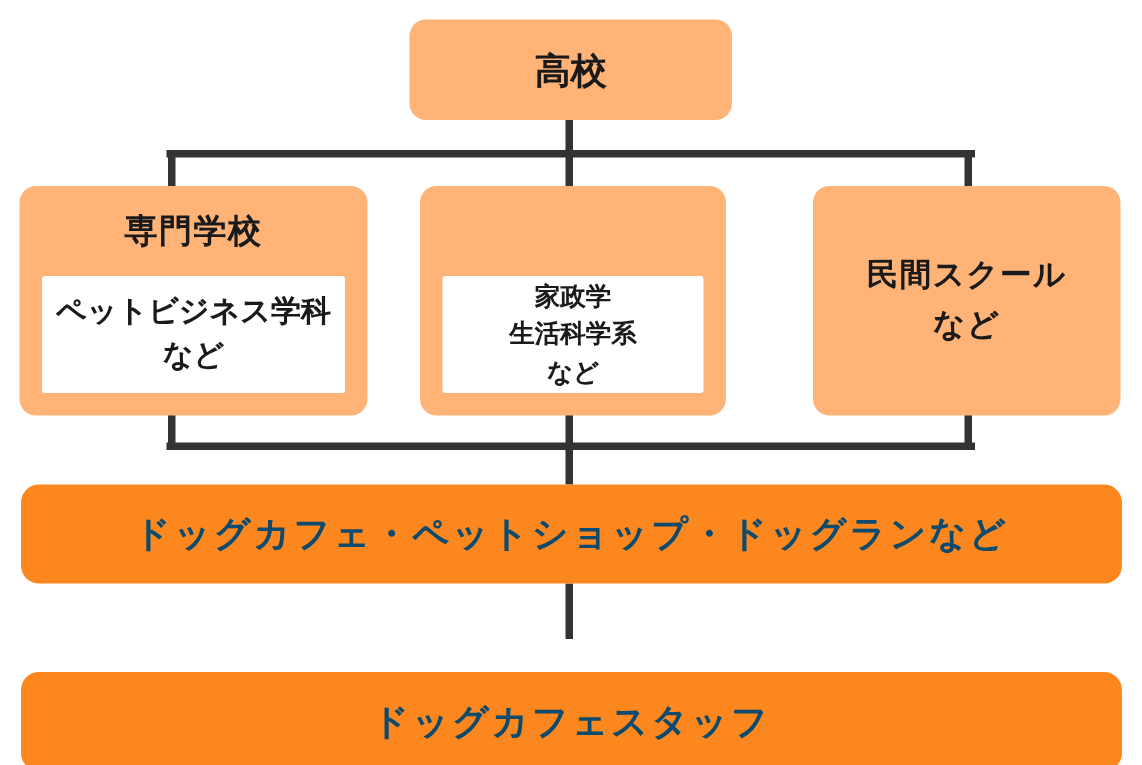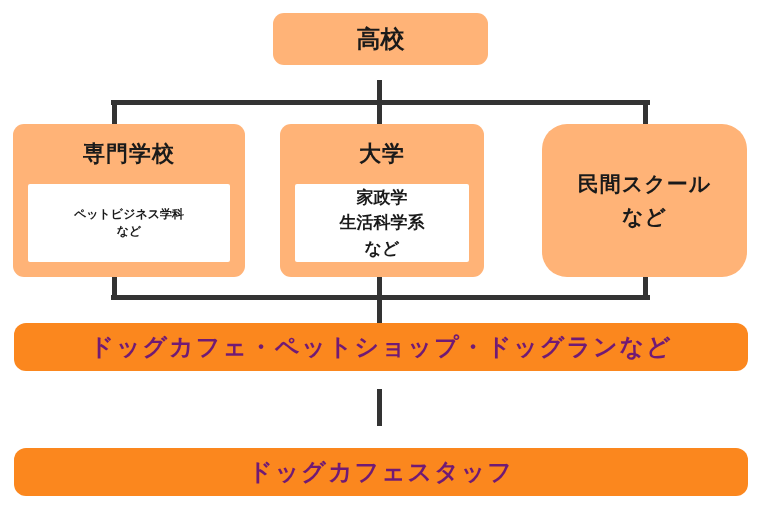--- a/index.html
+++ b/index.html
@@ -18,21 +18,21 @@
     overflow: hidden;
   }
   .node {
     position: absolute;
     background: #FFB377;
     border-radius: 11px;
     box-sizing: border-box;
   }
   .node-top {
     left: 273px; top: 13px;
-    width: 215px; height: 52px;
+    width: 215px; height: 67px;
     display: flex; align-items: center; justify-content: center;
     font-size: 24px;
   }
   .node-branch {
     top: 124px;
     height: 153px;
   }
   .branch-title {
     text-align: center;
     padding-top: 15px;
@@ -44,44 +44,43 @@
     left: 15px; right: 15px;
     top: 60px; height: 78px;
     background: #ffffff;
     border-radius: 2px;
     display: flex;
     flex-direction: column;
     align-items: center;
     justify-content: center;
     text-align: center;
   }
-  .inner-line-lg { font-size: 12px; line-height: 1.45; }
+  .inner-line-lg { font-size: 20px; line-height: 1.45; }
   .inner-line-sm { font-size: 17px; line-height: 1.5; }
   .node-branch-plain {
     display: flex;
     flex-direction: column;
     align-items: center;
     justify-content: center;
     text-align: center;
     font-size: 21px;
     line-height: 1.55;
     letter-spacing: 1px;
-    border-radius: 25px;
   }
   .bar {
     position: absolute;
     left: 14px;
     width: 734px;
-    height: 48px;
+    height: 66px;
     background: #FB871E;
     border-radius: 12px;
     display: flex;
     align-items: center;
     justify-content: center;
-    color: #701a75;
+    color: #0c4a6e;
     font-size: 24px;
     letter-spacing: 2px;
   }
   .bar-1 { top: 323px; }
   .bar-2 { top: 448px; }
   .connector {
     position: absolute;
     background: #333333;
   }
   .v-top        { left: 377px; top: 80px;  width: 5px;  height: 46px; }
@@ -113,21 +112,20 @@
 
   <div class="node node-branch" style="left: 13px; width: 232px;">
     <div class="branch-title">専門学校</div>
     <div class="inner-white">
       <div class="inner-line-lg">ペットビジネス学科</div>
       <div class="inner-line-lg">など</div>
     </div>
   </div>
 
   <div class="node node-branch" style="left: 280px; width: 204px;">
-    <div class="branch-title">大学</div>
     <div class="inner-white">
       <div class="inner-line-sm">家政学</div>
       <div class="inner-line-sm">生活科学系</div>
       <div class="inner-line-sm">など</div>
     </div>
   </div>
 
   <div class="node node-branch node-branch-plain" style="left: 542px; width: 205px;">
     <div>民間スクール</div>
     <div>など</div>

